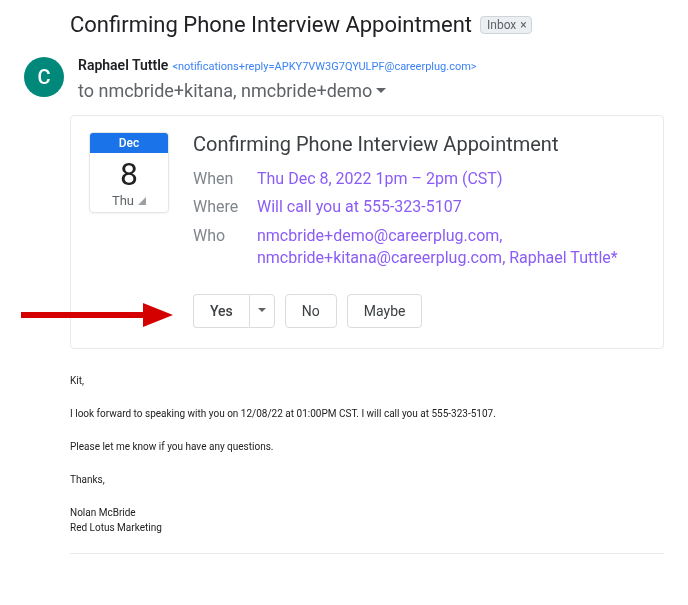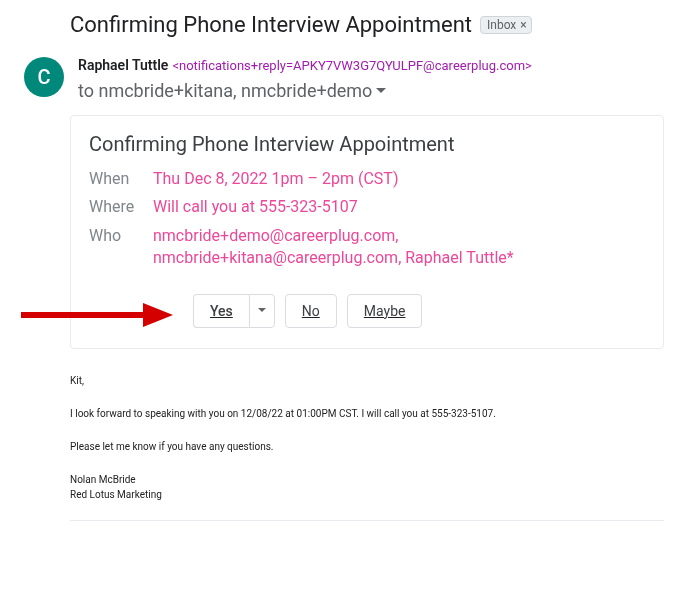--- a/index.html
+++ b/index.html
@@ -7,37 +7,37 @@
   .container { padding: 12px 24px 20px 24px; }
   .subject-row { display: flex; align-items: center; gap: 8px; margin: 0 0 20px 46px; }
   .subject-title { font-size: 22px; font-weight: 400; color: #202124; }
   .inbox-chip { display: inline-flex; align-items: flex-start; gap: 4px; background: #eceff1; border: 1px solid #d0d4d8; border-radius: 4px; padding: 1px 4px 1px 6px; font-size: 12px; color: #5f6368; }
   .inbox-chip .x { font-size: 12px; color: #5f6368; cursor: pointer; }
   .header { display: flex; gap: 14px; margin-bottom: 14px; }
   .avatar { width: 40px; height: 40px; border-radius: 50%; background: #00897b; color: #fff; display: flex; align-items: center; justify-content: center; font-size: 20px; font-weight: 500; flex-shrink: 0; }
   .sender-block { flex: 1; }
   .sender-line { display: flex; align-items: baseline; gap: 4px; flex-wrap: wrap; }
   .sender-name { font-weight: 600; font-size: 14px; color: #202124; }
-  .sender-email { font-size: 13px; color: #a21caf; }
+  .sender-email { font-size: 11px; color: #3b82f6; }
   .to-line { font-size: 18px; color: #5f6368; margin-top: 7px; display: flex; align-items: center; gap: 4px; }
   .chevron { display: inline-block; }
   .chevron svg { display: block; }
   .event-card { border: 1px solid #e8eaed; border-radius: 4px; padding: 16px 18px 20px 18px; margin-left: 46px; margin-bottom: 24px; position: relative; }
   .event-top { display: flex; gap: 24px; }
   .cal-badge { width: 80px; border: 1px solid #e4e6e8; border-radius: 4px; overflow: hidden; flex-shrink: 0; height: fit-content; box-shadow: 0 1px 2px rgba(0,0,0,0.05); }
   .cal-month { background: #1a73e8; color: #fff; text-align: center; font-size: 12px; padding: 3px 0; font-weight: 500; }
   .cal-day { text-align: center; font-size: 32px; font-weight: 400; padding: 2px 0 0 0; color: #202124; }
   .cal-dow { text-align: center; font-size: 13px; color: #5f6368; padding: 0 0 4px 0; display:flex; align-items:center; justify-content:center; gap:4px;}
   .cal-corner { display:inline-block; width:0;height:0;border-style:solid;border-width:0 0 8px 8px;border-color:transparent transparent #9aa0a6 transparent;}
   .event-details { flex: 1; }
   .event-title { font-size: 20px; color: #3c4043; margin-bottom: 12px; font-weight: 400; }
   .event-row { display: flex; gap: 16px; font-size: 16px; margin-bottom: 6px; line-height: 1.4; }
   .event-label { width: 48px; color: #80868b; flex-shrink: 0; }
-  .event-value { color: #ec4899; flex: 1; }
-  .rsvp-row { display: flex; gap: 10px; margin-top: 18px; margin-left: 104px; text-decoration: underline; }
+  .event-value { color: #8b5cf6; flex: 1; }
+  .rsvp-row { display: flex; gap: 10px; margin-top: 18px; margin-left: 104px; }
   .rsvp-btn-group { display: flex; }
   .rsvp-btn { border: 1px solid #dadce0; background: #fff; padding: 8px 16px; font-size: 14px; color: #3c4043; border-radius: 4px; cursor: pointer; font-family: inherit; }
   .rsvp-btn.yes { border-radius: 4px 0 0 4px; border-right: none; font-weight:500;}
   .rsvp-dropdown { border: 1px solid #dadce0; background: #fff; border-radius: 0 4px 4px 0; padding: 8px 8px; cursor: pointer; display: flex; align-items: center; }
   .arrow-annotation { position: absolute; left: -56px; bottom: 10px; pointer-events: none; }
   .body-text { margin-left: 46px; font-size: 10px; color: #222; line-height: 1.5; }
   .body-text p { margin-bottom: 18px; }
   .body-text p.tight { margin-bottom: 0; }
   .divider { border-top: 1px solid #e8eaed; margin: 18px 0 12px 46px; }
 </style>
@@ -67,20 +67,28 @@
           <svg width="10" height="6" viewBox="0 0 10 6">
               <path d="M0 0 L5 5 L10 0 Z" fill="#5f6368"></path>
             </svg>
         </span>
       </div>
     </div>
   </div>
 
   <div class="event-card">
     <div class="event-top">
+      <div class="cal-badge">
+        <div class="cal-month">Dec</div>
+        <div class="cal-day">8</div>
+        <div class="cal-dow">
+            <span>Thu</span>
+            <span class="cal-corner"></span>
+          </div>
+      </div>
       <div class="event-details">
         <div class="event-title">Confirming Phone Interview Appointment</div>
         <div class="event-row">
           <div class="event-label">When</div>
           <div class="event-value">Thu Dec 8, 2022 1pm – 2pm (CST)</div>
         </div>
         <div class="event-row">
           <div class="event-label">Where</div>
           <div class="event-value">Will call you at 555-323-5107</div>
         </div>
@@ -109,19 +117,20 @@
         <line x1="6" y1="20" x2="130" y2="20" stroke="#d40000" stroke-width="6"></line>
         <polygon points="128,8 158,20 128,32" fill="#d40000"></polygon>
       </svg>
     </div>
   </div>
 
   <div class="body-text">
     <p>Kit,</p>
     <p>I look forward to speaking with you on 12/08/22 at 01:00PM CST. I will call you at 555-323-5107.</p>
     <p>Please let me know if you have any questions.</p>
+    <p>Thanks,</p>
     <p class="tight">Nolan McBride</p>
     <p class="tight">Red Lotus Marketing</p>
   </div>
 
   <div class="divider"></div>
 
 </div>
 
 </body></html>

